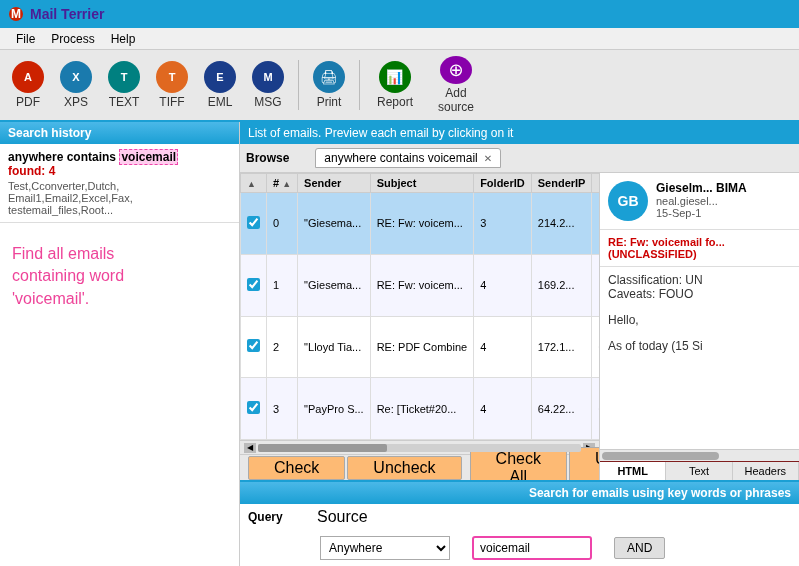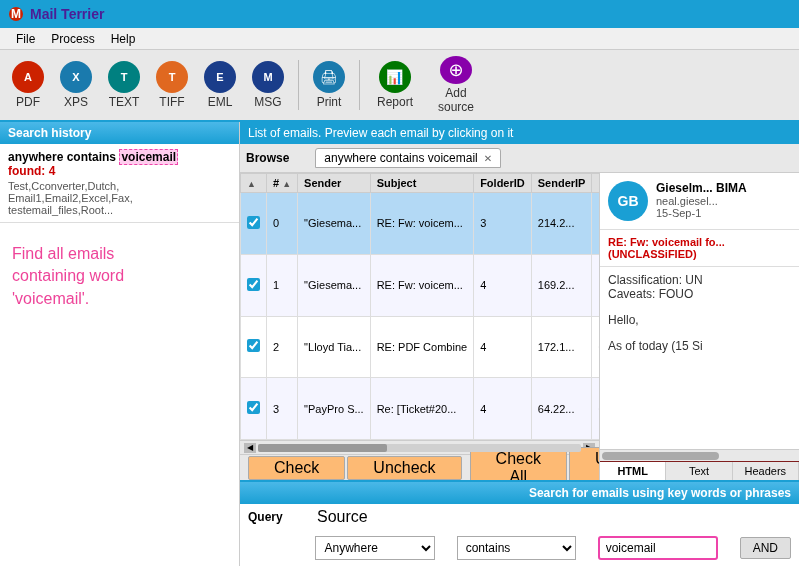--- a/index.html
+++ b/index.html
@@ -399,25 +399,19 @@
       </div>
       <div class="search-row">
         <span style="width:50px;"></span>
         <select class="search-select search-select-wide">
           <option>Anywhere</option>
           <option>Subject</option>
           <option>Sender</option>
           <option>Body</option>
           <option>Date</option>
         </select>
-        <select class="search-select search-select-med">
-          <option>contains</option>
-          <option>does not contain</option>
-          <option>equals</option>
-          <option>starts with</option>
-        </select>
         <input type="text" class="search-input" value="voicemail" style="">
         <button class="and-btn">AND</button>
       </div>
     </div>
 
   </div>
 </div>
 
 </body></html>

